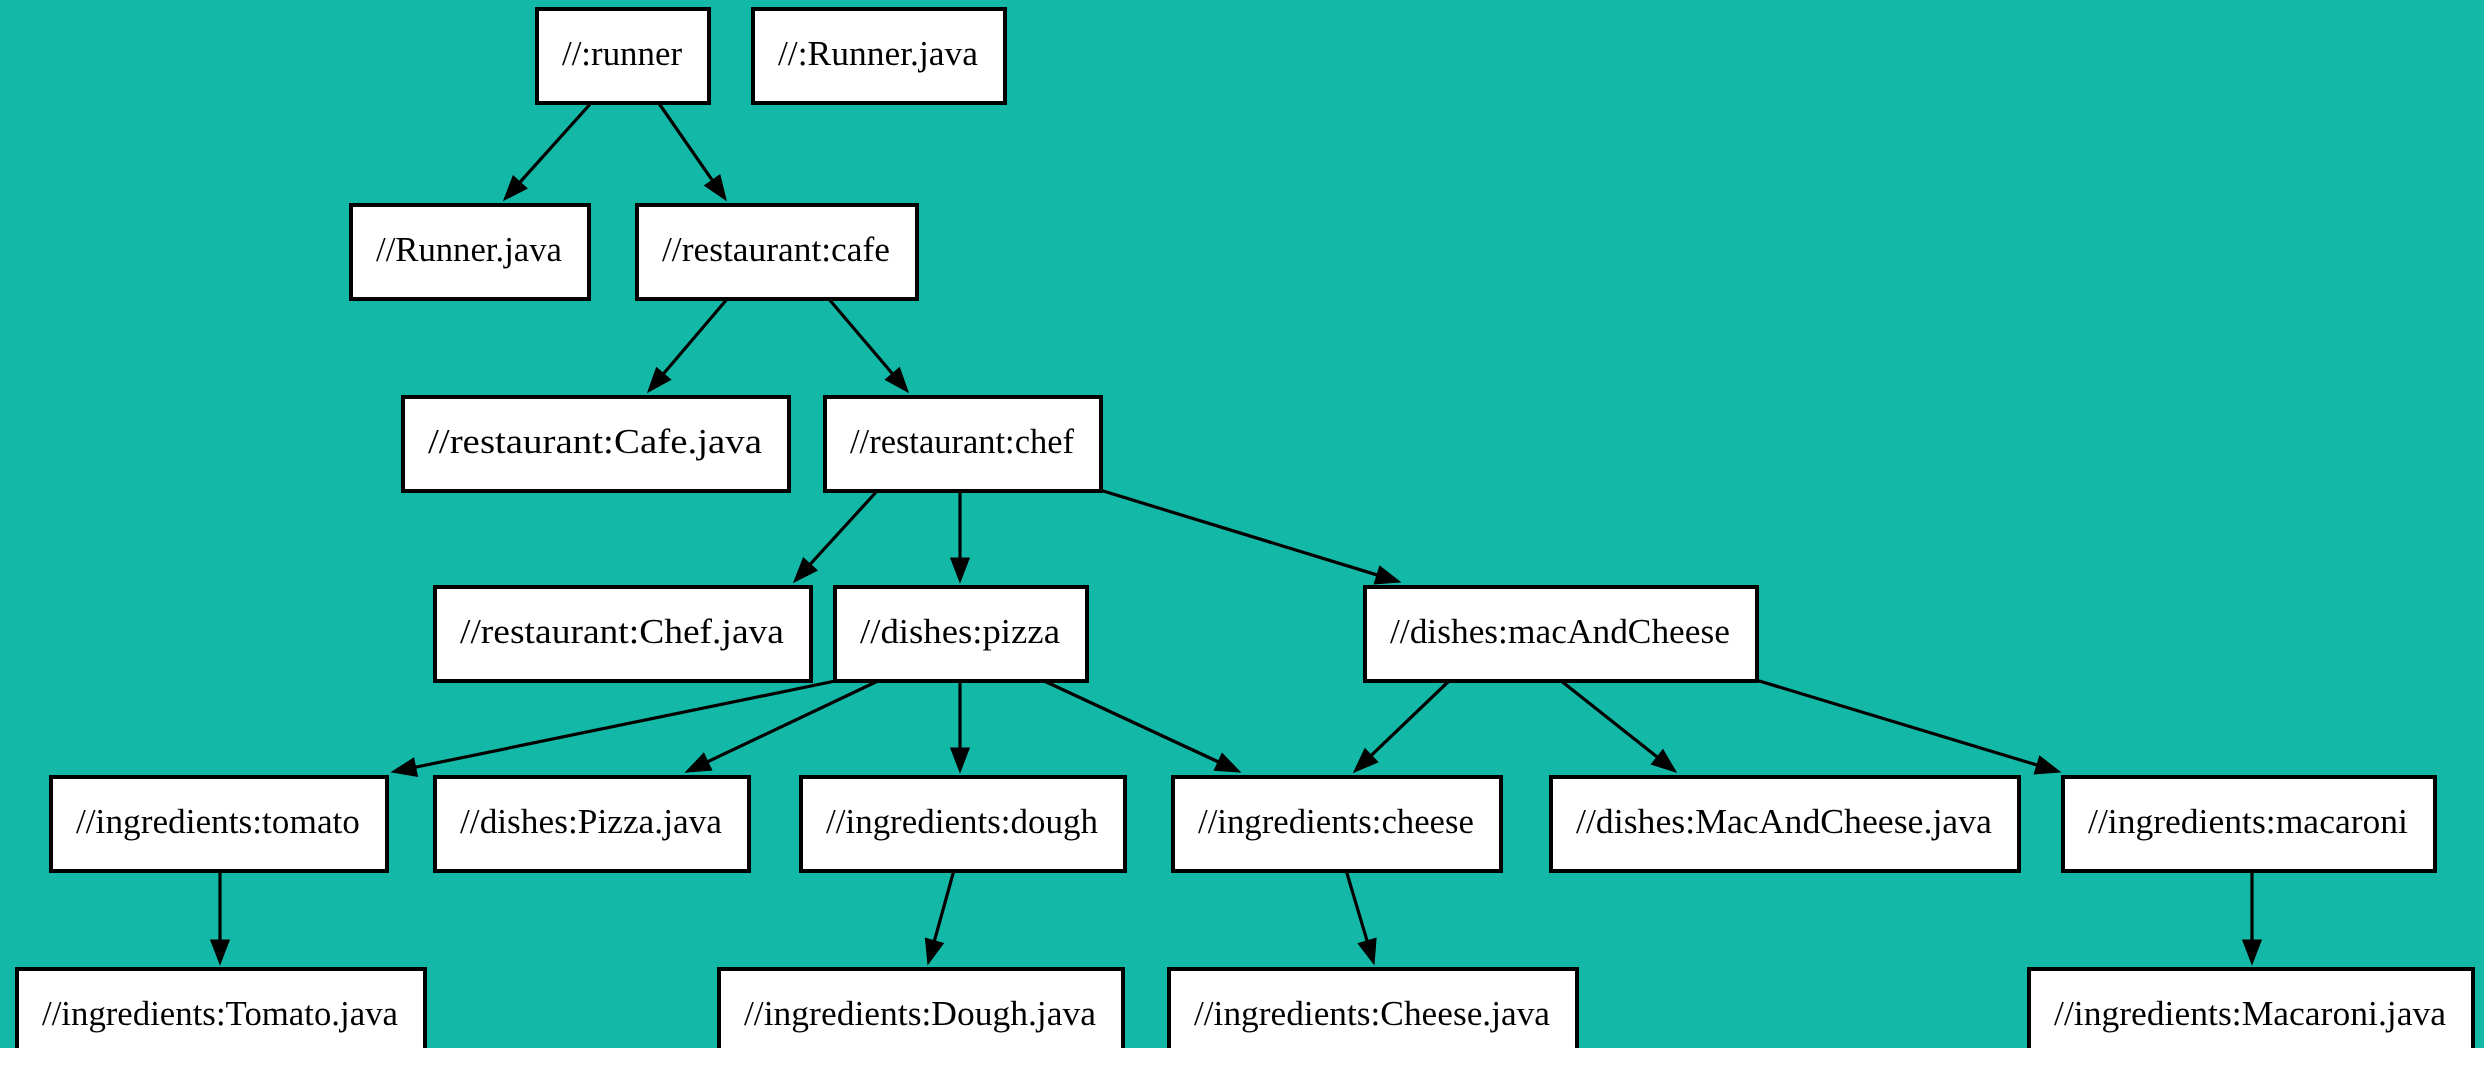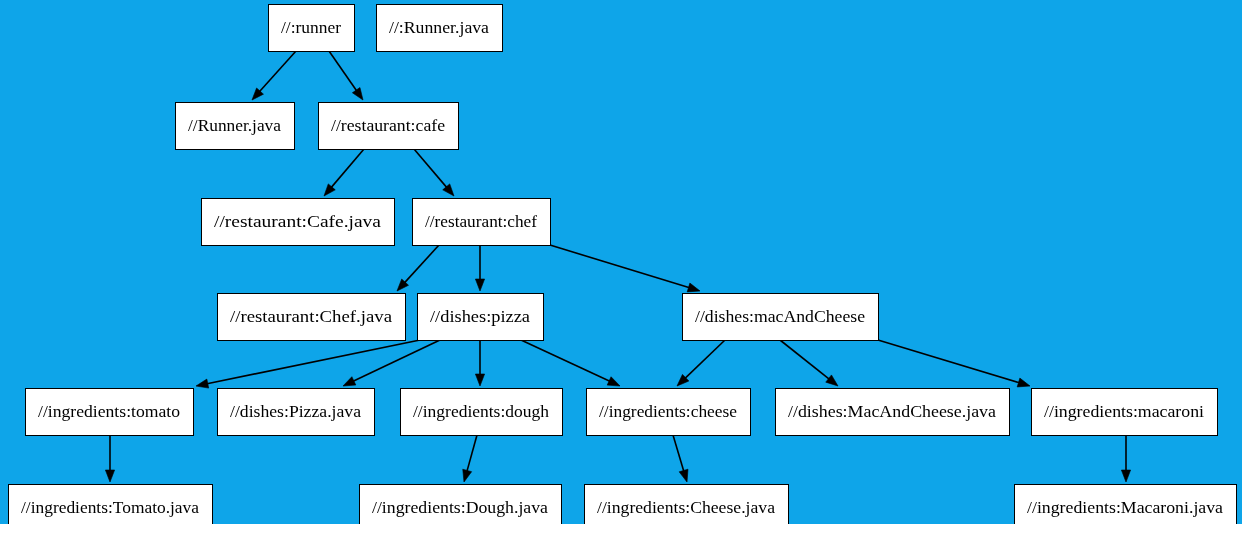--- a/index.html
+++ b/index.html
@@ -4,21 +4,21 @@
 <style>
   html, body {
     margin: 0;
     padding: 0;
     background: #ffffff;
   }
   #graph-root {
     position: relative;
     width: 1242px;
     height: 524px;
-    background: #0ea5e9;
+    background: #14b8a6;
     overflow: hidden;
     font-family: "Liberation Serif", "DejaVu Serif", serif;
   }
   svg#graph-canvas {
     position: absolute;
     left: 0;
     top: 0;
     width: 1242px;
     height: 539px;
     display: block;

